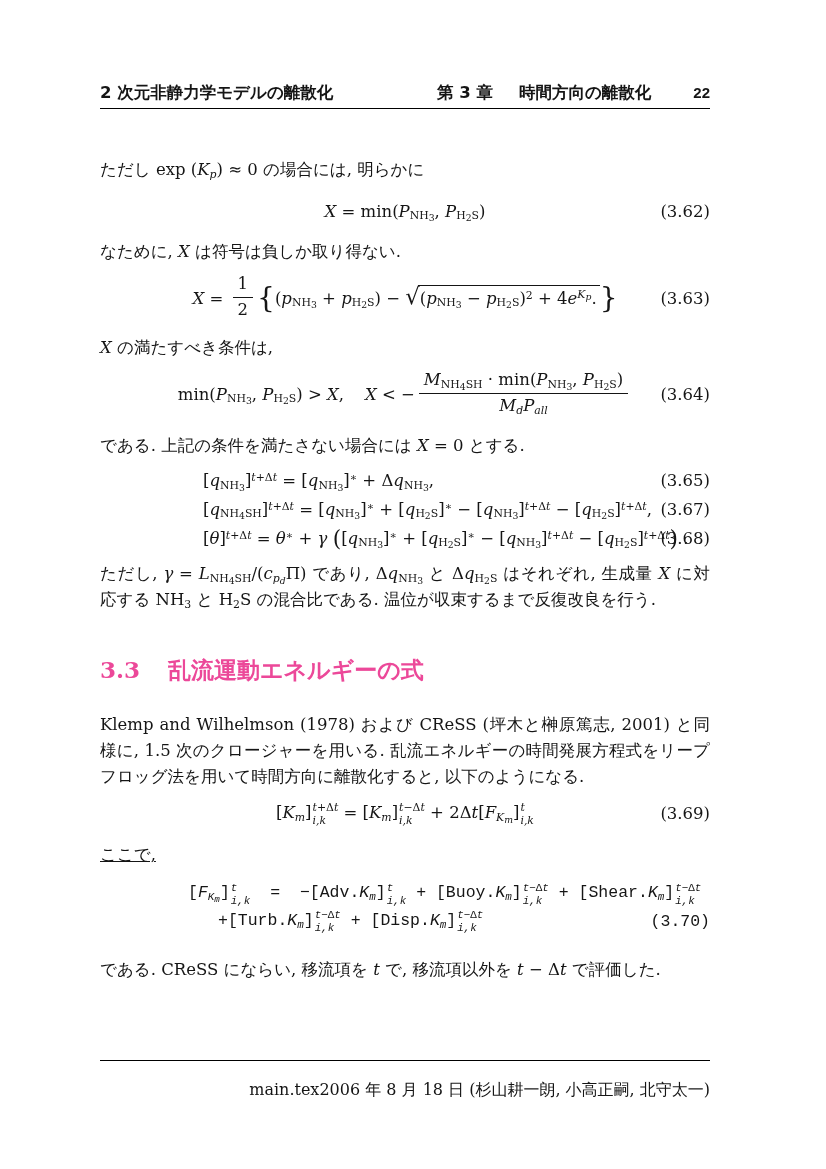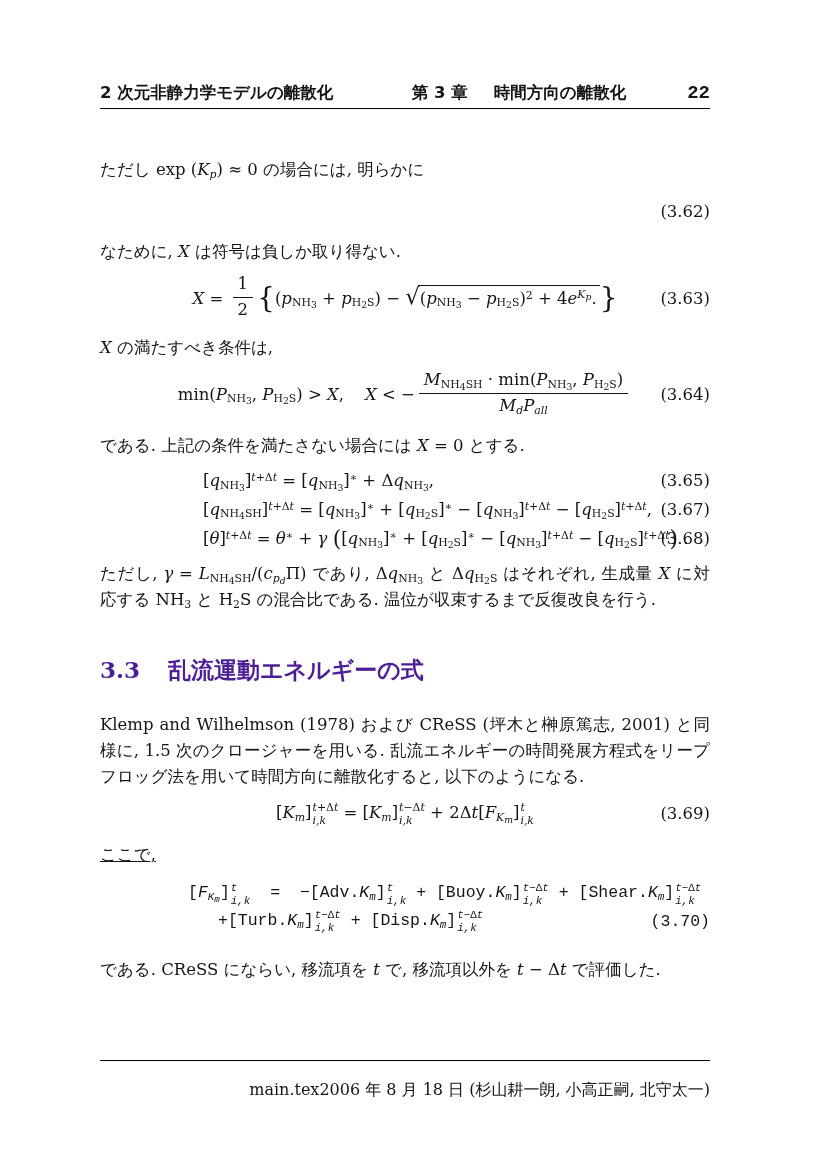--- a/index.html
+++ b/index.html
@@ -5,21 +5,21 @@
   * { margin:0; padding:0; box-sizing:border-box; }
   html, body { width:826px; height:1169px; }
   body { background:#ffffff; color:#151515; font-family:"DejaVu Serif","Liberation Serif",serif; }
   .page { position:relative; width:826px; height:1169px; padding:84px 116px 0 100px; overflow:hidden; background:#ffffff; }
 
   
   .running-head { display:flex; justify-content:space-between; align-items:baseline;
     font-family:"DejaVu Sans","Liberation Sans",sans-serif; font-weight:bold; font-size:16.5px;
     line-height:18px; border-bottom:1.4px solid #000; padding-bottom:6px; }
   .rh-right { display:inline-flex; align-items:baseline; gap:26px; }
-  .rh-page { font-family:Liberation Mono, monospace; margin-left:35px; font-size:19px; }
+  .rh-page { font-family:Liberation Sans, sans-serif; margin-left:16px; font-size:15px; }
 
   
   .para { font-size:16.5px; line-height:26px; text-align:justify; }
 
   
   .eq-row { position:relative; display:flex; justify-content:center; align-items:center;
     font-size:16.5px; line-height:1.5; }
   .eq-row .eq-no, .eq-multi .eq-no { font-size:16.5px; }
   .eq-no { position:absolute; right:0; top:50%; transform:translateY(-50%); }
   .eq-left { justify-content:flex-start; padding-left:103px; }
@@ -40,21 +40,21 @@
   .sqrt { display:inline-flex; align-items:flex-start; }
   .rad { font-size:138%; line-height:1; margin-right:-2px; }
   .vinc { border-top:1.6px solid #151515; padding:1px 3px 0 2px; }
   .bb { font-size:170%; vertical-align:-0.12em; line-height:0; }
   .bp { font-size:132%; vertical-align:-0.1em; line-height:0; }
   .ss { display:inline-block; vertical-align:-0.6em; font-size:66%; line-height:1.2; text-align:left; margin-left:1px; }
   .ss span { display:block; }
 
   
   .section-heading { font-family:"DejaVu Sans","Liberation Sans",sans-serif; font-weight:bold;
-    font-size:23px; color:#4c1d95; display:flex; gap:28px; align-items:baseline; }
+    font-size:23px; color:#ec4899; display:flex; gap:28px; align-items:baseline; }
   .section-heading .sec-no { font-family:"DejaVu Serif","Liberation Serif",serif; font-weight:bold; }
 
   
   .page-footer { position:absolute; left:100px; right:116px; top:1060px;
     border-top:1.4px solid #000; padding-top:19px; display:flex; justify-content:flex-end;
     font-size:16px; }
 
   
   .m-p1 { margin-top:48px; }
   .m-e362 { margin-top:14px; height:30px; }
@@ -83,20 +83,21 @@
     <span class="rh-right">
       <span>第 3 章</span>
       <span>時間方向の離散化</span>
       <span class="rh-page">22</span>
     </span>
   </div>
 
   <p class="para m-p1">ただし exp (<i>K<sub>p</sub></i>) ≈ 0 の場合には, 明らかに</p>
 
   <div class="eq-row m-e362">
+    <span class="eq-body"><i>X</i> = min(<i>P</i><sub>NH<sub>3</sub></sub>, <i>P</i><sub>H<sub>2</sub>S</sub>)</span>
     <span class="eq-no">(3.62)</span>
   </div>
 
   <p class="para m-p2">なために, <i>X</i> は符号は負しか取り得ない.</p>
 
   <div class="eq-row m-e363">
     <span class="eq-body"><i>X</i> = <span class="frac"><span class="fn">1</span><span class="fd">2</span></span><span class="bb">{</span>(<i>p</i><sub>NH<sub>3</sub></sub> + <i>p</i><sub>H<sub>2</sub>S</sub>) − <span class="sqrt">
           <span class="rad">√</span>
           <span class="vinc">(<i>p</i><sub>NH<sub>3</sub></sub> − <i>p</i><sub>H<sub>2</sub>S</sub>)<sup>2</sup> + 4<i>e</i><sup><i>K<sub>p</sub></i></sup>.</span>
         </span><span class="bb">}</span></span>

